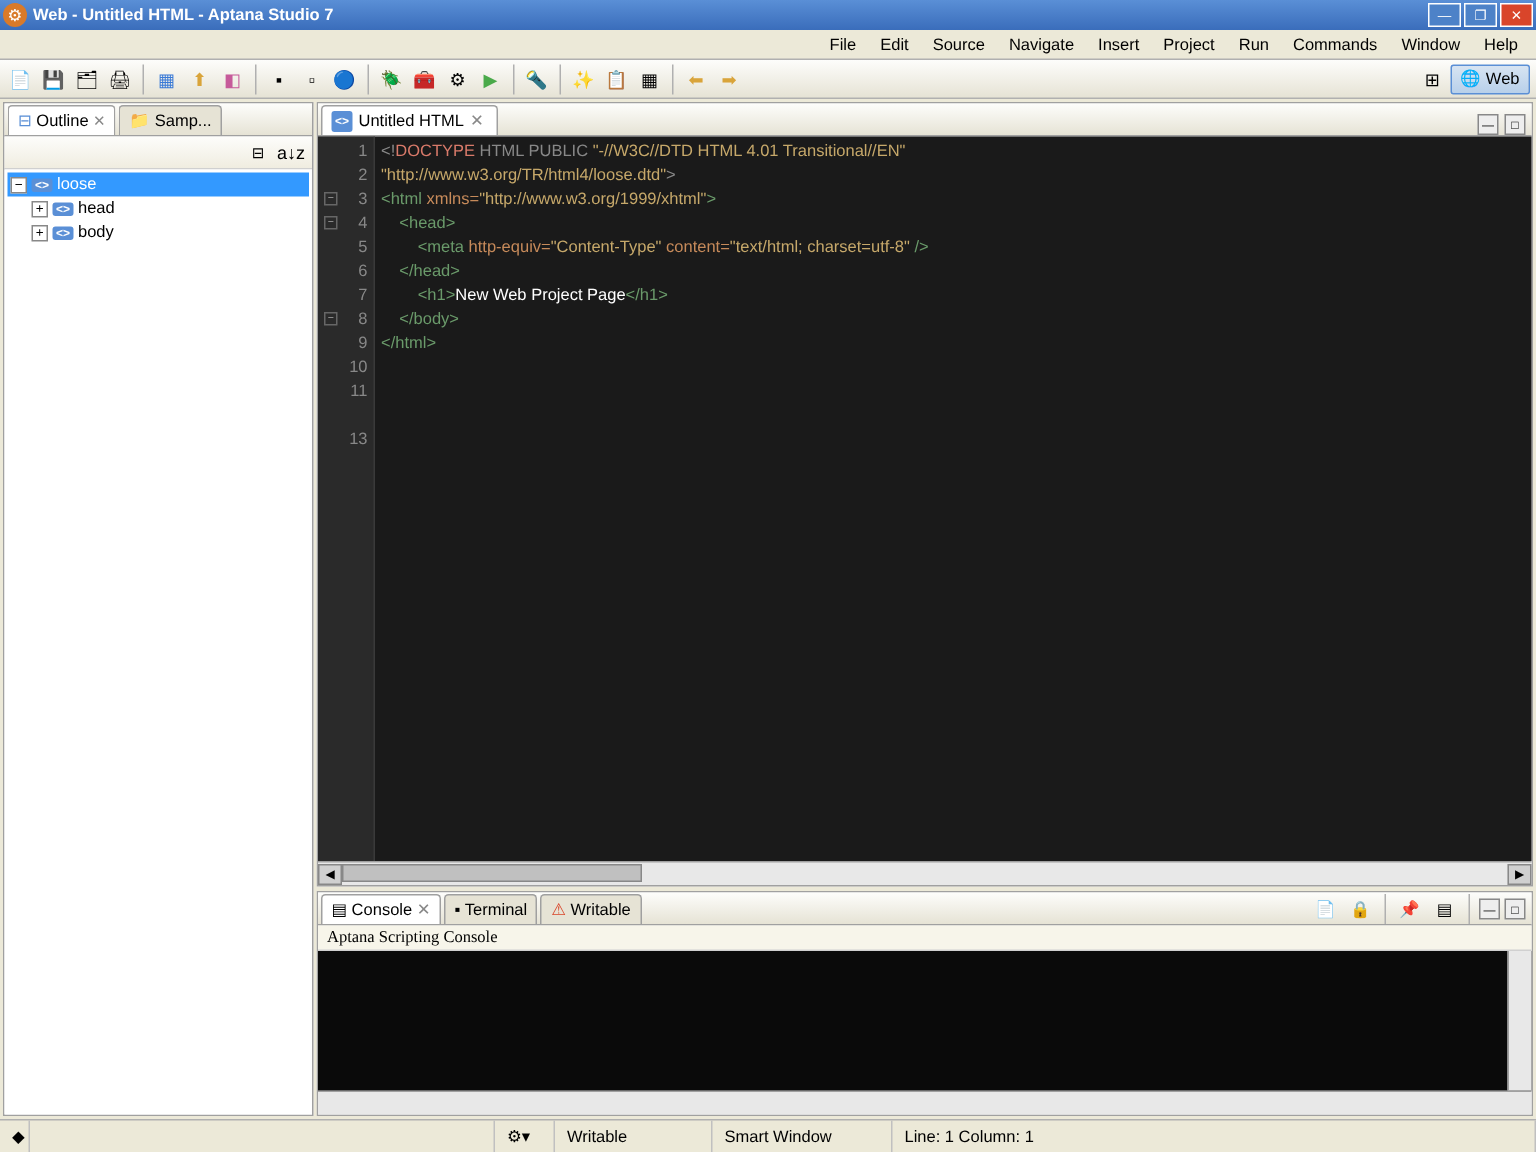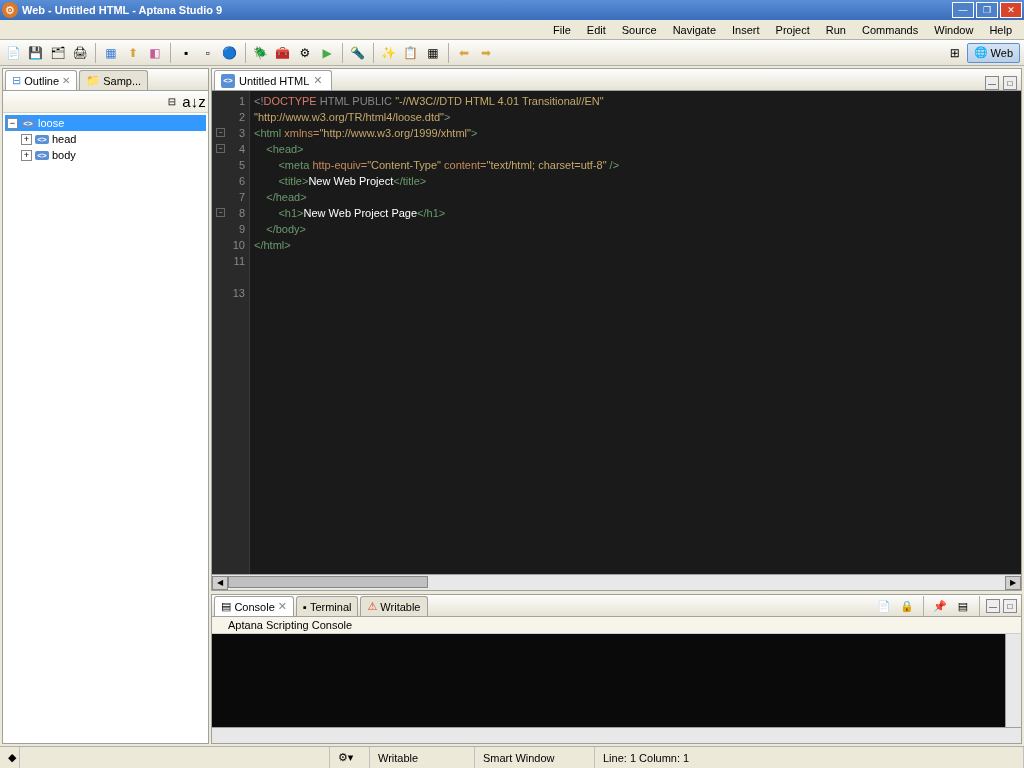--- a/index.html
+++ b/index.html
@@ -63,35 +63,35 @@
 .hscroll { height:16px; background:#e8e8e8; border-top:1px solid #a0a0a0; display:flex; align-items:center; position:relative; }
 .hscroll .thumb { position:absolute; left:16px; width:200px; height:12px; background:#c0c0c0; border:1px solid #888; top:1px; }
 .hscroll .arr { width:16px; height:14px; background:#d0d0d0; border:1px solid #888; display:flex; align-items:center; justify-content:center; font-size:8px; }
 .hscroll .arr.right { margin-left:auto; }
 
 .bottom-area { height:150px; display:flex; flex-direction:column; border:1px solid #a0a0a0; background:#fff; margin-top:3px; }
 .bottom-tabs { height:22px; background:linear-gradient(#fdfdfb,#e6e3d5); display:flex; align-items:flex-end; border-bottom:1px solid #a0a0a0; }
 .bottom-tab { height:20px; padding:0 6px; display:flex; align-items:center; gap:3px; border:1px solid #a0a0a0; border-bottom:none; background:#fff; margin-left:2px; border-radius:3px 3px 0 0; cursor:pointer; }
 .bottom-tab.inactive { background:#e6e3d5; }
 .bottom-tools { margin-left:auto; display:flex; gap:3px; padding-right:4px; align-items:center; }
-.console-header { padding:2px 16px; border-bottom:1px solid #d0d0d0; font-size:11px; background:#f7f5ea; }
+.console-header { padding:2px 6px; border-bottom:1px solid #d0d0d0; font-size:11px; background:#f7f5ea;font-family:Liberation Serif, serif; }
 .console-body { flex:1; background:#0a0a0a; position:relative; }
 .console-body .vscroll { position:absolute; right:0; top:0; bottom:0; width:16px; background:#e8e8e8; border-left:1px solid #a0a0a0; }
 .console-hscroll { height:16px; background:#e8e8e8; border-top:1px solid #a0a0a0; }
 
 .statusbar { height:22px; background:#ece9d8; border-top:1px solid #b0b0b0; display:flex; align-items:center; }
 .status-cell { height:100%; border-right:1px solid #c0c0c0; display:flex; align-items:center; padding:0 8px; font-size:11px; }
 .status-cell.wide { flex:1; }
 </style>
 </head>
 <body>
 
 <div class="title-bar">
   <div class="app-icon">⚙</div>
-  <div class="title-text">Web - Untitled HTML - Aptana Studio 9</div>
+  <div class="title-text">Web - Untitled HTML - Aptana Studio 7</div>
   <div class="win-btns">
     <div class="win-btn">—</div>
     <div class="win-btn">❐</div>
     <div class="win-btn close">✕</div>
   </div>
 </div>
 
 <div class="menubar">
   <span>File</span>
   <span>Edit</span>
@@ -149,21 +149,21 @@
         <span>Outline</span>
         <span class="close-x">✕</span>
       </div>
       <div class="view-tab inactive">
         <span>📁</span>
         <span>Samp...</span>
       </div>
     </div>
     <div class="view-toolbar">
       <div class="tb-icon" style="font-size:10px;">⊟</div>
-      <div class="tb-icon" style="font-size:15px;">a↓z</div>
+      <div class="tb-icon" style="font-size:12px;">a↓z</div>
     </div>
     <div class="tree">
       <div class="tree-row sel">
         <span class="tree-exp">−</span>
         <span class="node-icon">
             <span class="blue-lr">&lt;&gt;</span>
           </span>
         <span>loose</span>
       </div>
       <div class="tree-row">
@@ -214,21 +214,20 @@
           <div><span>11</span></div>
           <div><span></span></div>
           <div><span>13</span></div>
         </div>
         <div class="code">
           <div><span class="doctype-txt">&lt;!</span><span class="doctype-kw">DOCTYPE</span><span class="doctype-txt"> HTML PUBLIC </span><span class="str">"-//W3C//DTD HTML 4.01 Transitional//EN"</span></div>
           <div><span class="str">"http://www.w3.org/TR/html4/loose.dtd"</span><span class="doctype-txt">&gt;</span></div>
           <div><span class="tag">&lt;html </span><span class="attr">xmlns=</span><span class="str">"http://www.w3.org/1999/xhtml"</span><span class="tag">&gt;</span></div>
           <div><span class="tag">    &lt;head&gt;</span></div>
           <div><span class="tag">        &lt;meta </span><span class="attr">http-equiv=</span><span class="str">"Content-Type"</span><span class="attr"> content=</span><span class="str">"text/html; charset=utf-8"</span><span class="tag"> /&gt;</span></div>
-          <div><span class="tag">        &lt;title&gt;</span><span class="txt">New Web Project</span><span class="tag">&lt;/title&gt;</span></div>
           <div><span class="tag">    &lt;/head&gt;</span></div>
           <div><span class="tag">        &lt;h1&gt;</span><span class="txt">New Web Project Page</span><span class="tag">&lt;/h1&gt;</span></div>
           <div><span class="tag">    &lt;/body&gt;</span></div>
           <div><span class="tag">&lt;/html&gt;</span></div>
           <div></div>
           <div></div>
         </div>
       </div>
       <div class="hscroll">
         <div class="arr">◀</div>

